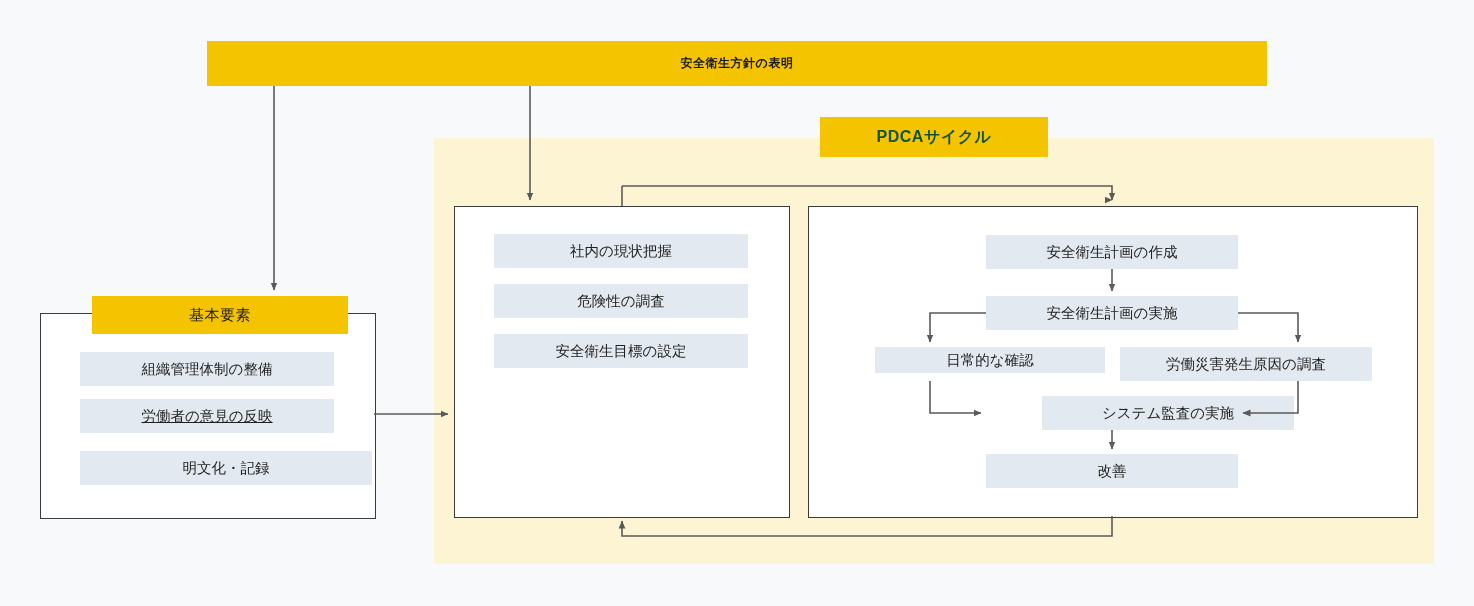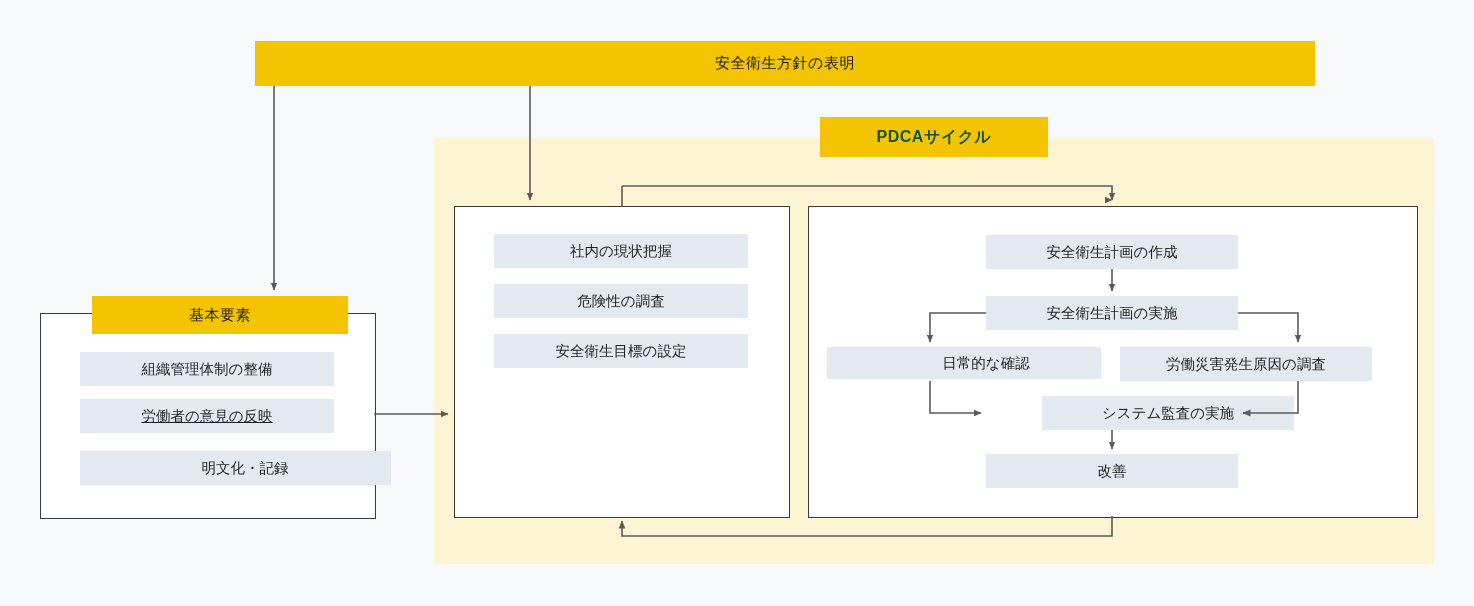--- a/index.html
+++ b/index.html
@@ -19,23 +19,22 @@
     overflow: hidden;
   }
   .abs { position: absolute; }
 
   
   .policy-bar {
     left: 207px; top: 41px;
     width: 1060px; height: 45px;
     background: #f5c400;
     display: flex; align-items: center; justify-content: center;
-    font-size: 15px; font-weight: normal; color: #1a1a1a;
+    font-size: 12px; font-weight: bold; color: #1a1a1a;
     letter-spacing: 0.5px;
-    margin-left: 48px;
   }
   .pdca-label {
     left: 820px; top: 117px;
     width: 228px; height: 40px;
     background: #f5c400;
     display: flex; align-items: center; justify-content: center;
     font-size: 16px; font-weight: bold; color: #14532d;
     letter-spacing: 0.5px;
     z-index: 4;
   }
@@ -82,31 +81,31 @@
     display: flex;
     align-items: center;
     justify-content: center;
     z-index: 3;
     white-space: nowrap;
   }
 
   
   .chip-b1 { left: 80px;  top: 352px; width: 254px; height: 34px; }
   .chip-b2 { left: 80px;  top: 399px; width: 254px; height: 34px; text-decoration: underline; }
-  .chip-b3 { left: 80px;  top: 451px; width: 292px; height: 34px; padding-left: 19px; }
+  .chip-b3 { left: 80px;  top: 451px; width: 292px; height: 34px; }
 
   
   .chip-p1 { left: 494px; top: 234px; width: 254px; height: 34px; }
   .chip-p2 { left: 494px; top: 284px; width: 254px; height: 34px; }
   .chip-p3 { left: 494px; top: 334px; width: 254px; height: 34px; }
 
   
   .chip-d1 { left: 986px;  top: 235px; width: 252px; height: 34px; }
   .chip-d2 { left: 986px;  top: 296px; width: 252px; height: 34px; }
-  .chip-d3 { left: 827px;  top: 347px; width: 230px; height: 32px; padding-left: 44px; }
+  .chip-d3 { left: 875px;  top: 347px; width: 230px; height: 26px; }
   .chip-d4 { left: 1120px; top: 347px; width: 252px; height: 34px; }
   .chip-d5 { left: 1042px;  top: 396px; width: 252px; height: 34px; }
   .chip-d6 { left: 986px;  top: 454px; width: 252px; height: 34px; }
 
   
   #connectors {
     left: 0; top: 0;
     width: 1474px; height: 606px;
     z-index: 5;
     pointer-events: none;

